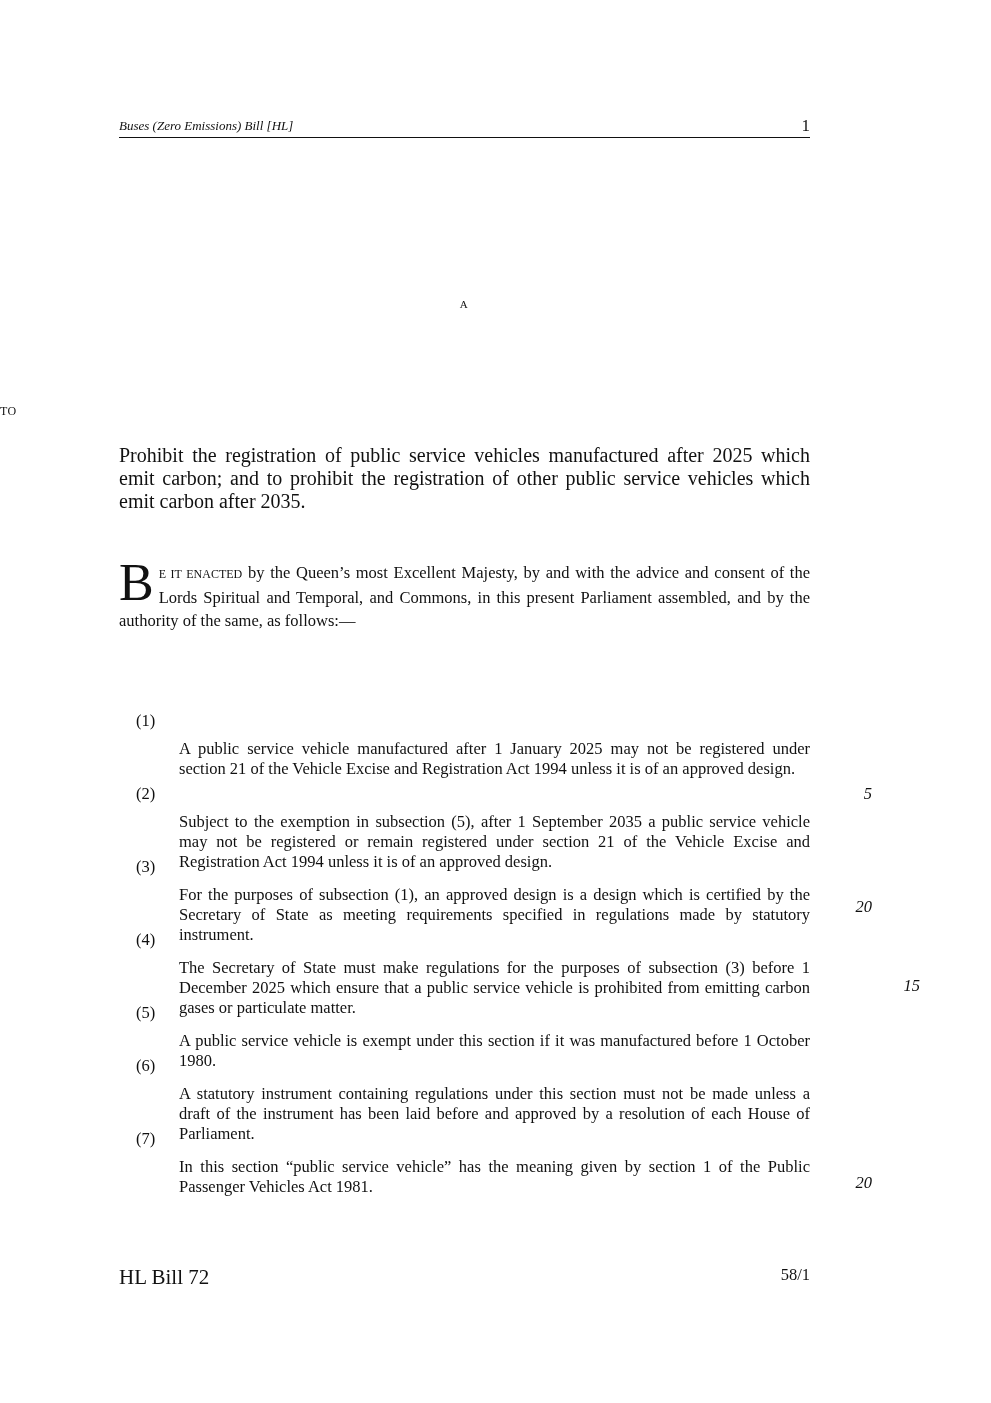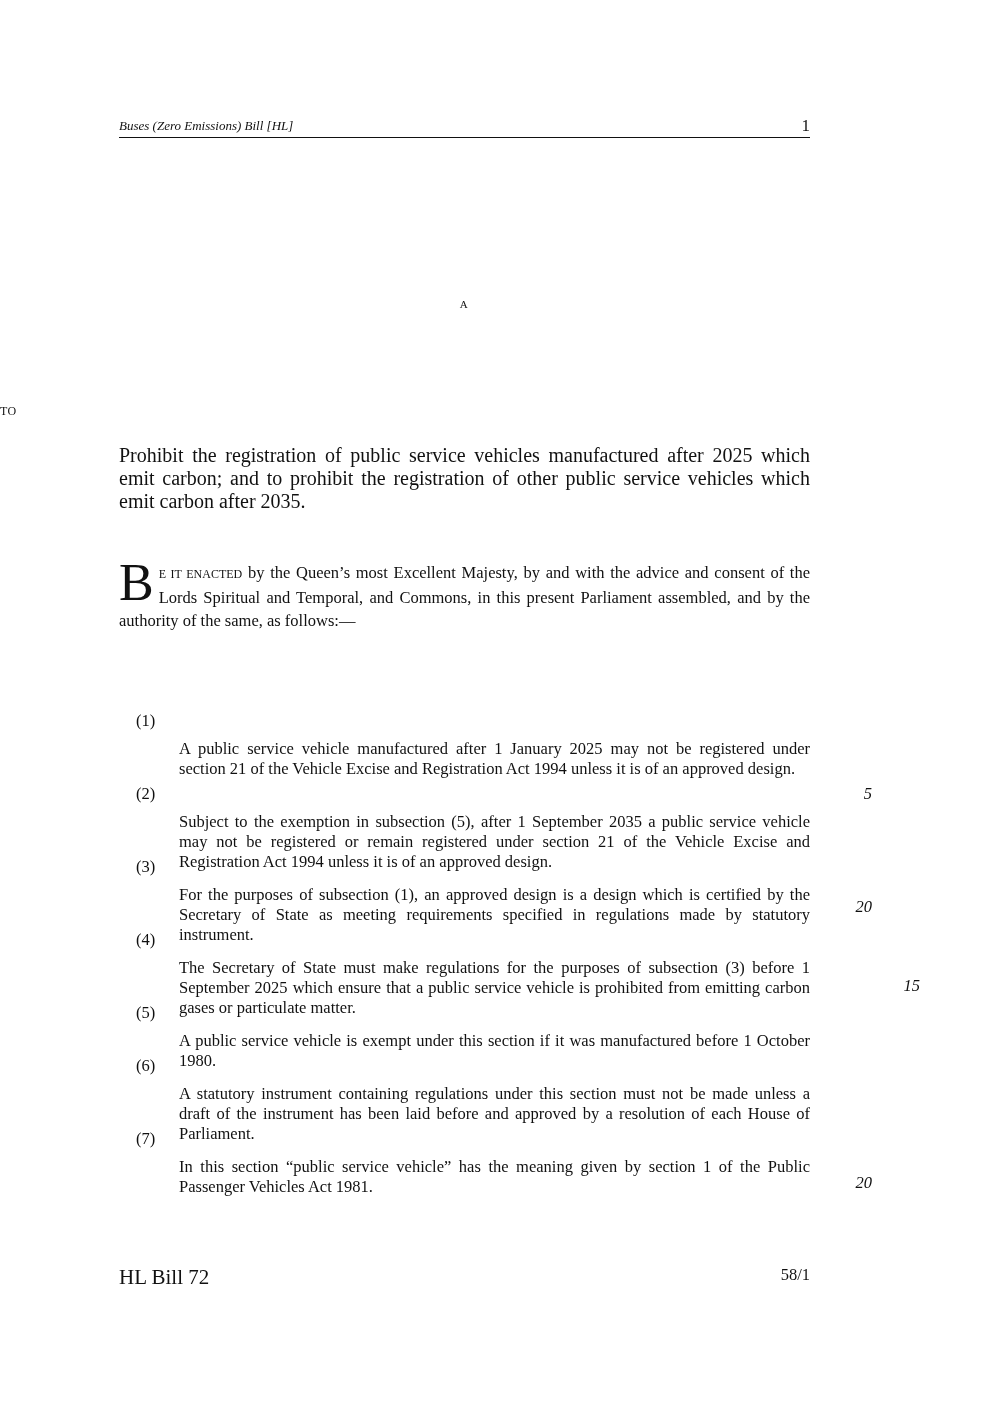--- a/index.html
+++ b/index.html
@@ -182,21 +182,21 @@
     <div class="sub-text">Subject to the exemption in subsection (5), after 1 September 2035 a public service vehicle may not be registered or remain registered under section 21 of the Vehicle Excise and Registration Act 1994 unless it is of an approved design.</div>
   </div>
 
   <div class="subsection" style="top:857px;">
     <span class="sub-num">(3)</span>
     <div class="sub-text">For the purposes of subsection (1), an approved design is a design which is certified by the Secretary of State as meeting requirements specified in regulations made by statutory instrument.</div>
   </div>
 
   <div class="subsection" style="top:930px;">
     <span class="sub-num">(4)</span>
-    <div class="sub-text">The Secretary of State must make regulations for the purposes of subsection (3) before 1 September 2025 which ensure that a public service vehicle is prohibited from emitting carbon gases or particulate matter.</div>
+    <div class="sub-text">The Secretary of State must make regulations for the purposes of subsection (3) before 1 December 2025 which ensure that a public service vehicle is prohibited from emitting carbon gases or particulate matter.</div>
   </div>
 
   <div class="subsection" style="top:1003px;">
     <span class="sub-num">(5)</span>
     <div class="sub-text">A public service vehicle is exempt under this section if it was manufactured before 1 October 1980.</div>
   </div>
 
   <div class="subsection" style="top:1056px;">
     <span class="sub-num">(6)</span>
     <div class="sub-text">A statutory instrument containing regulations under this section must not be made unless a draft of the instrument has been laid before and approved by a resolution of each House of Parliament.</div>

